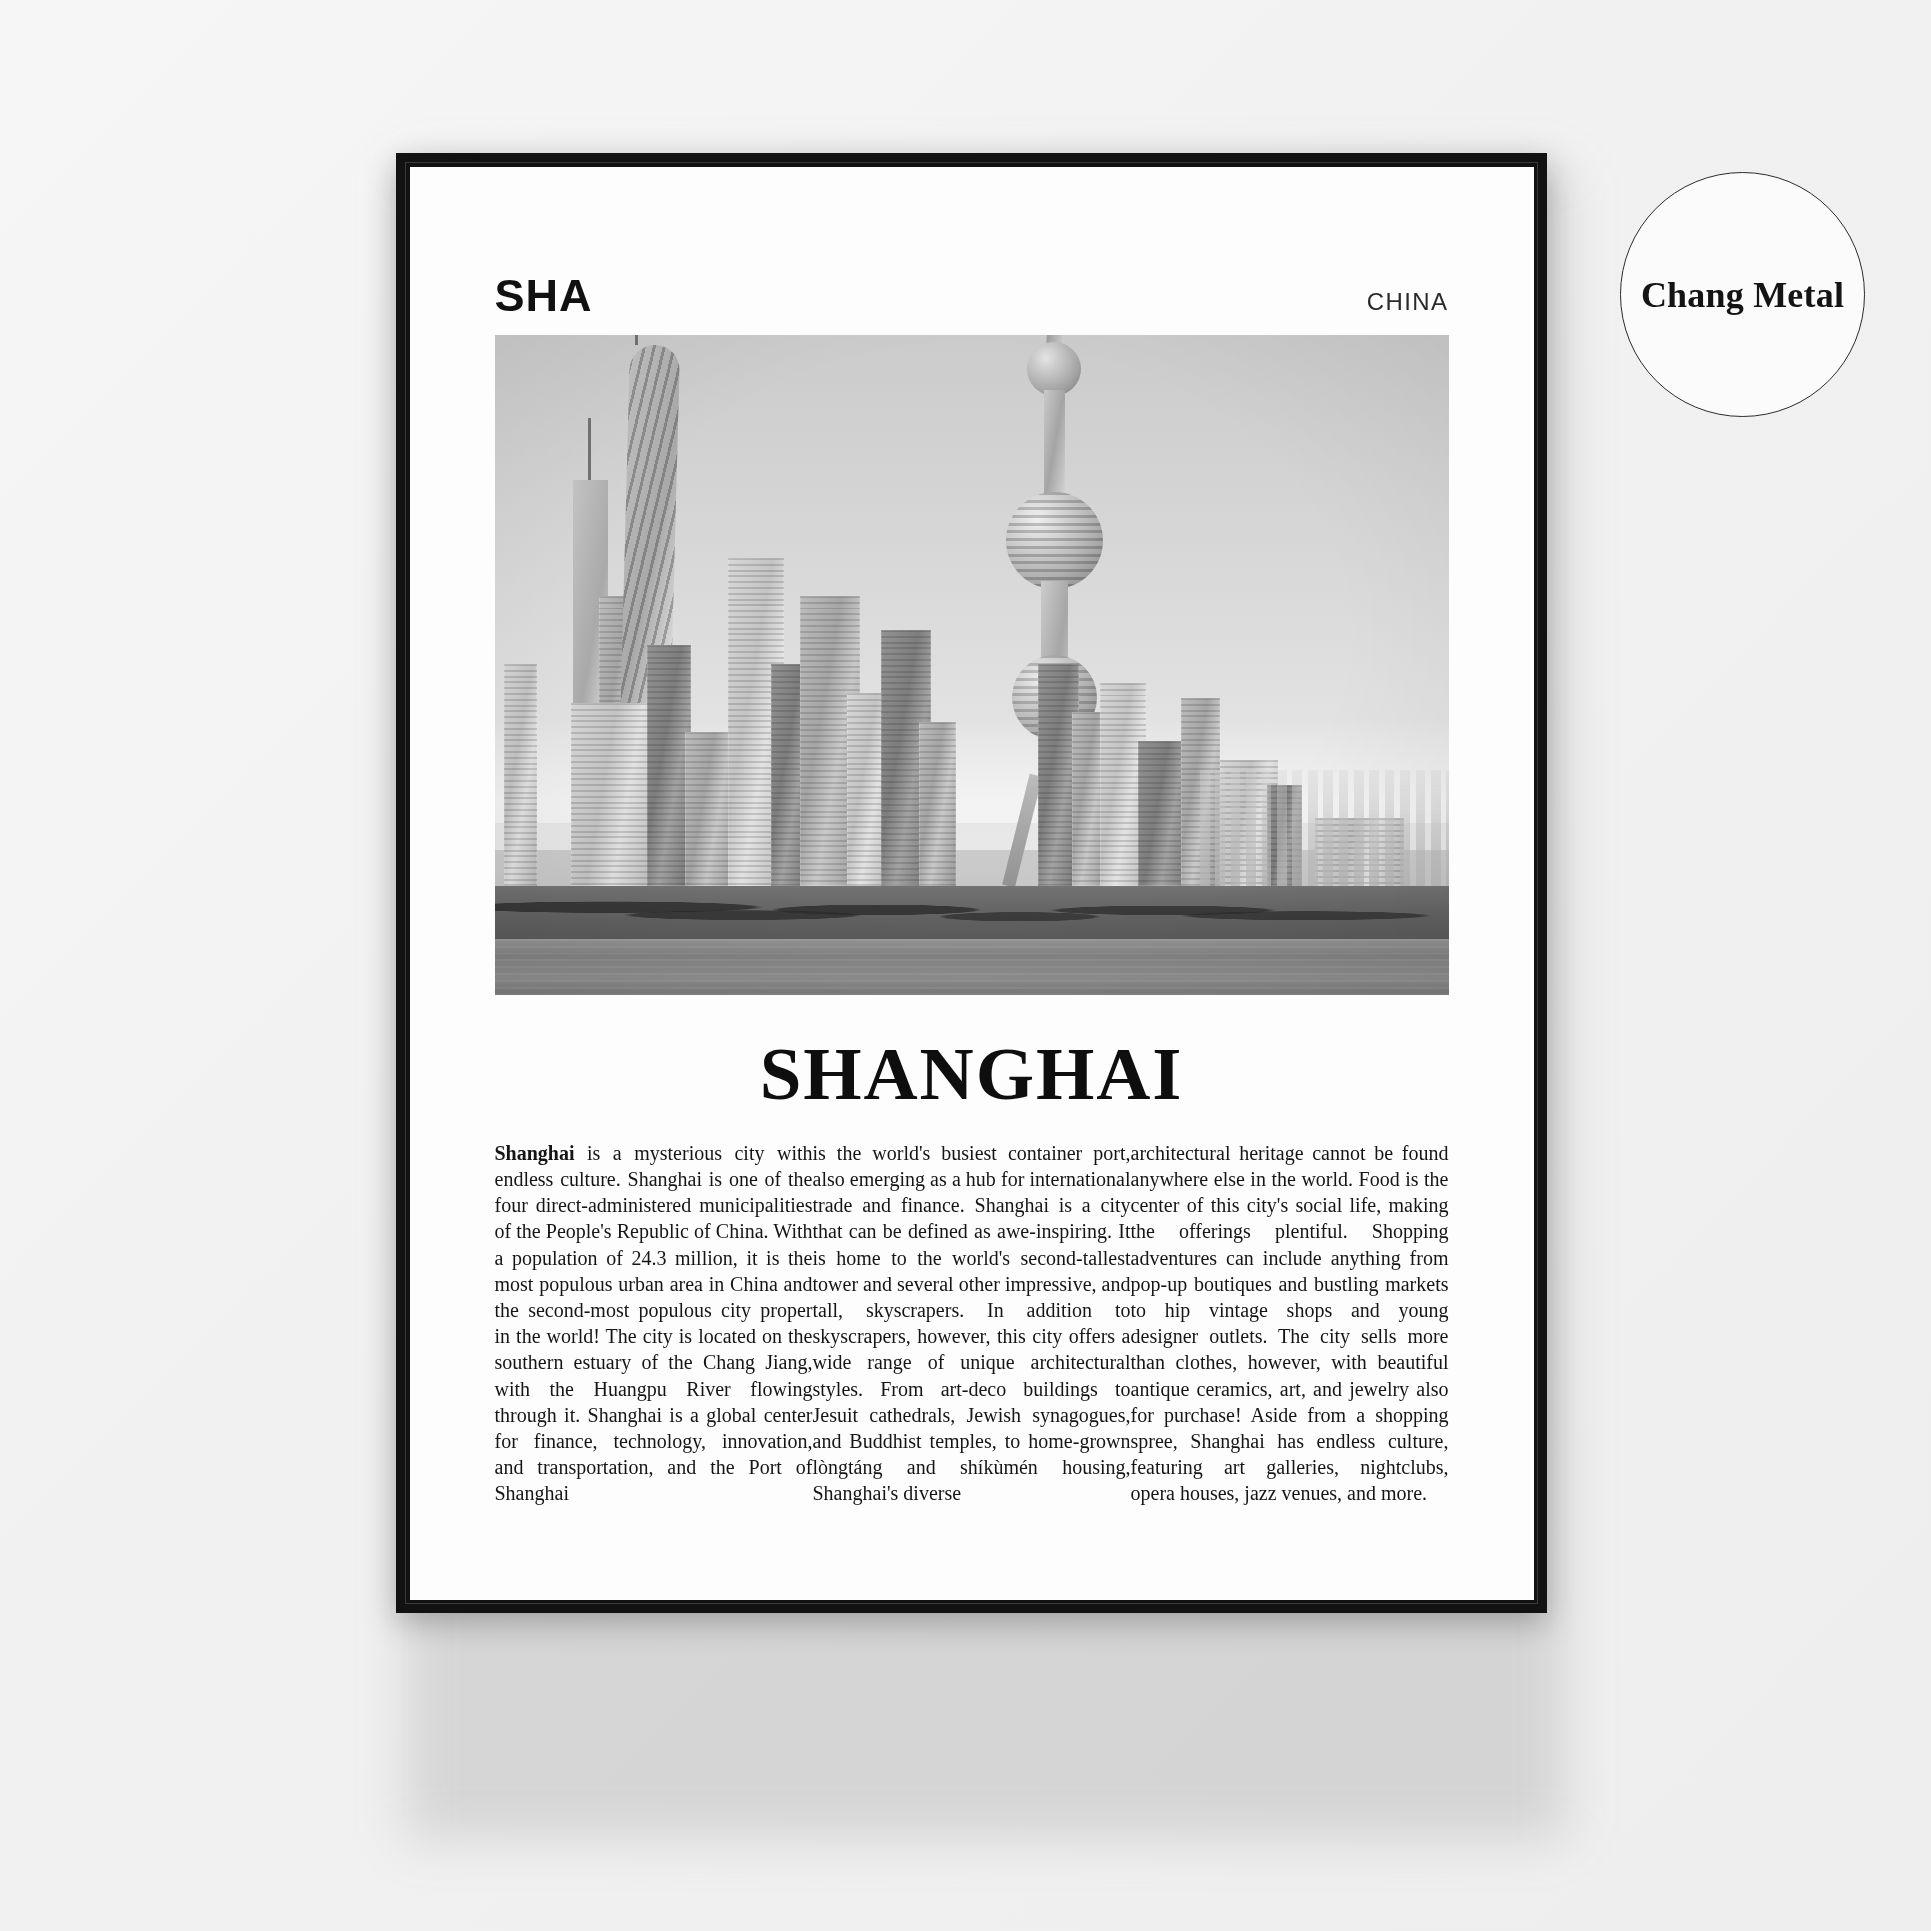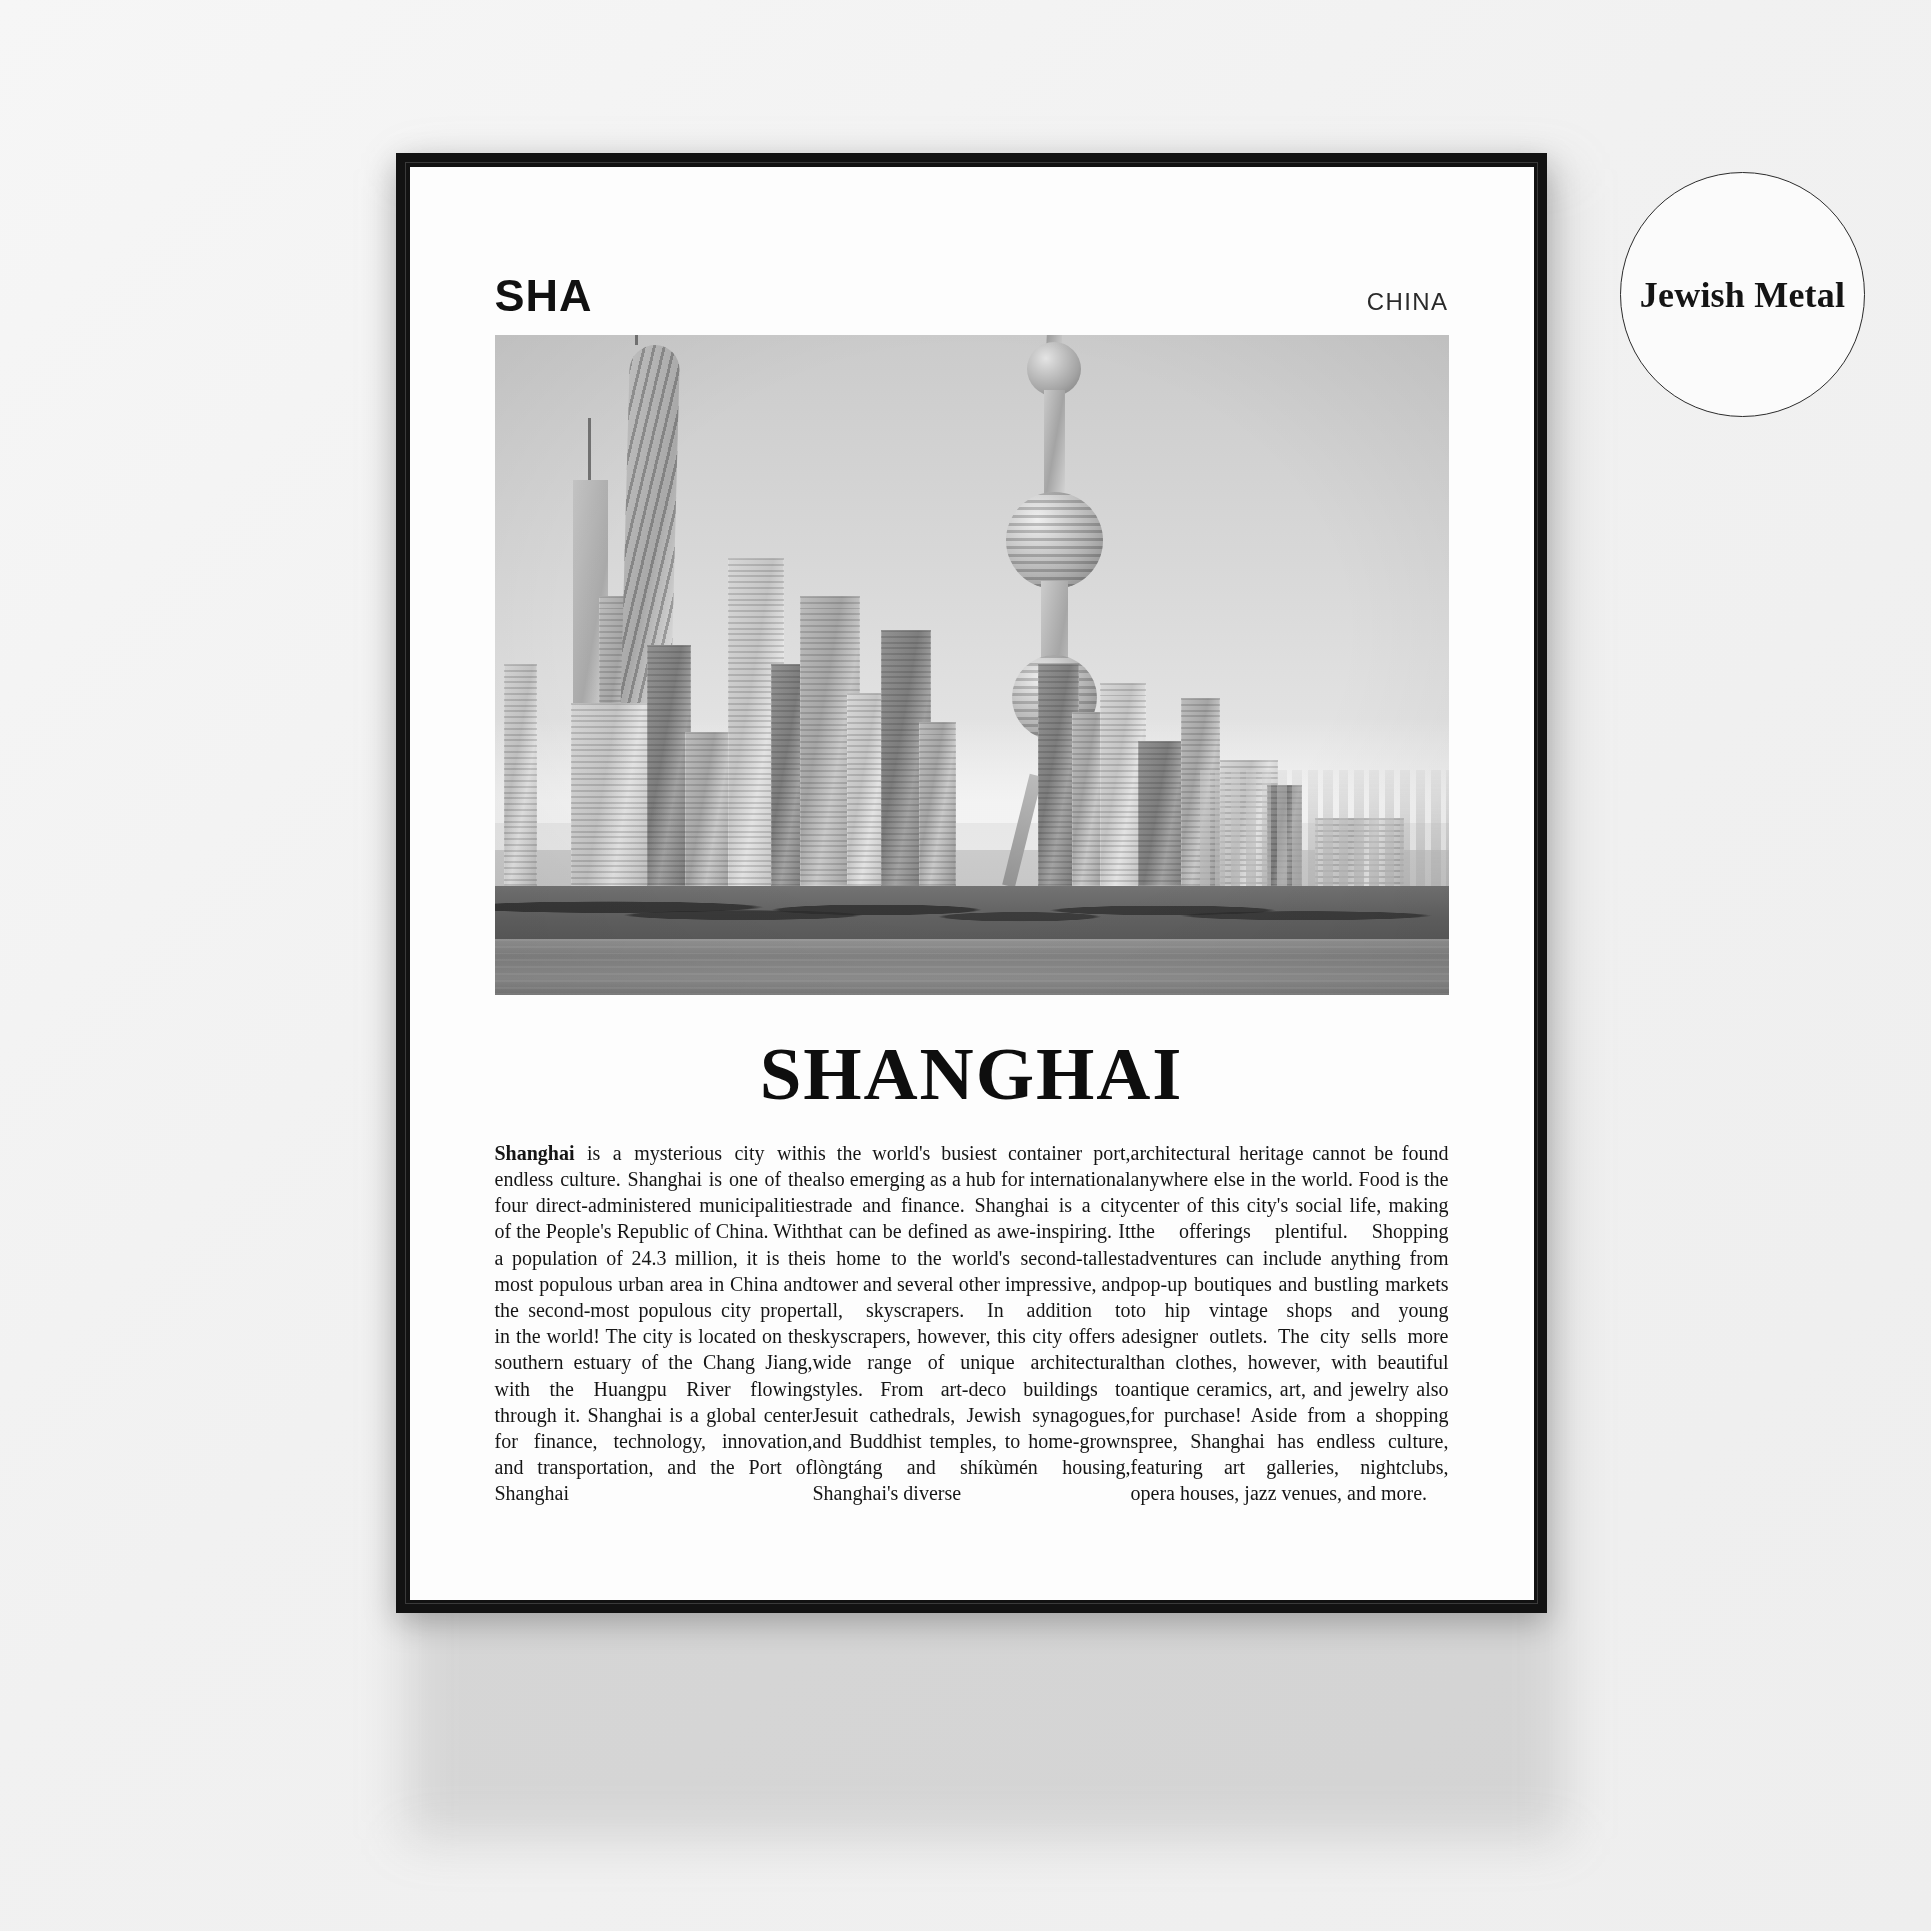--- a/index.html
+++ b/index.html
@@ -336,21 +336,21 @@
   .columns p { margin: 0; }
   .col { flex: 1 1 0; }
   .lead-name { font-weight: bold; }
 </style>
 </head>
 <body>
 
 <div id="stage">
 
   <div class="badge">
-    <span class="badge-label">Jewish Metal</span>
+    <span class="badge-label">Chang Metal</span>
   </div>
 
   <div class="frame-shadow"></div>
 
   <div class="frame">
     <div class="frame-inner-edge"></div>
 
     <div class="mat">
 
       <div class="poster-head">

